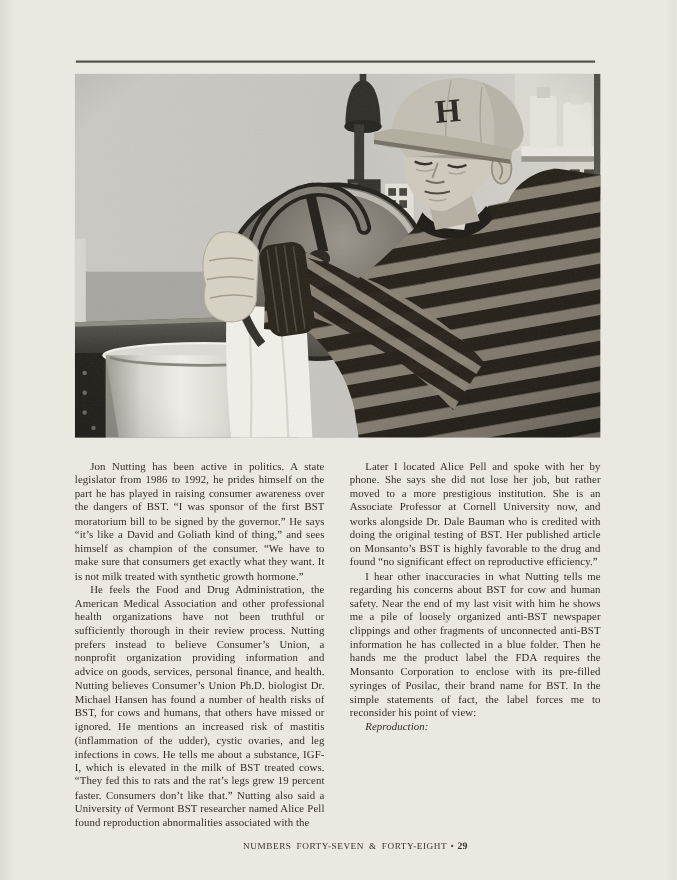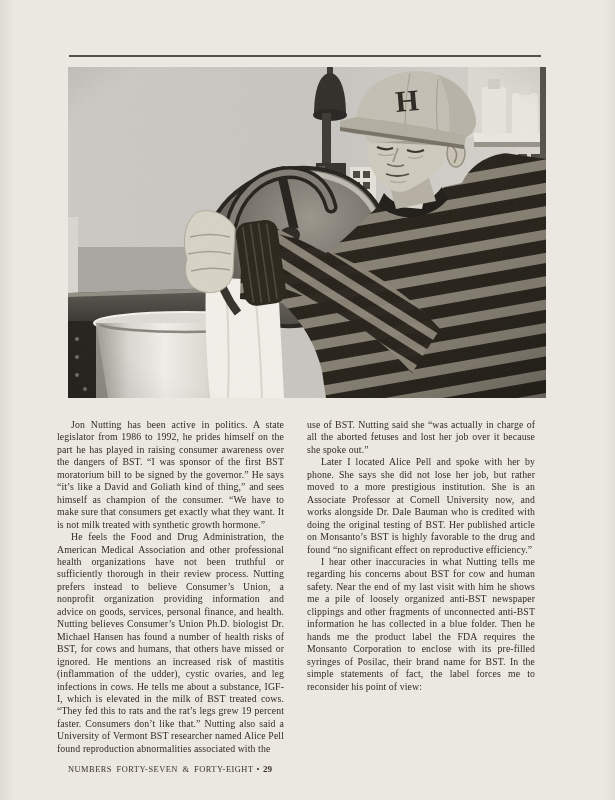--- a/index.html
+++ b/index.html
@@ -21,37 +21,37 @@
   .top-rule{
     position:absolute;left:69px;top:55px;width:472px;height:2px;
     background:#55514a;
   }
   .photo{
     position:absolute;left:68px;top:67px;width:478px;height:331px;
     background:#cfcdc8;overflow:hidden;
   }
   .photo svg{display:block;width:100%;height:100%;}
   .columns{
-    position:absolute;left:57px;top:419px;width:478px;
+    position:absolute;left:68px;top:419px;width:478px;
     display:flex;gap:23px;
     color:#312b23;
   }
   .col{width:227px;}
   .col.right{width:228px;}
   .col p{
     margin:0;
     font-size:9.8px;line-height:12.45px;
     text-align:justify;
     letter-spacing:.1px;
   }
   .col p.indent{text-indent:14px;}
   .col p.italic{font-style:italic;}
   .footer{
-    position:absolute;left:68px;top:764px;width:478px;
-    text-align:left;color:#3a342b;
+    position:absolute;left:84px;top:764px;width:478px;
+    text-align:center;color:#3a342b;
     font-size:8.4px;letter-spacing:.5px;word-spacing:2px;
     font-weight:500;
   }
   .footer .pageno{font-weight:bold;font-size:9px;letter-spacing:0;}
   .footer .bullet{margin:0 3px;}
 </style>
 </head>
 <body>
 
 <div class="top-rule"></div>
@@ -231,21 +231,21 @@
     <rect width="478" height="331" fill="url(#vignG)"></rect>
   </svg>
 </div>
 
 <div class="columns">
   <div class="col left">
     <p class="indent">Jon Nutting has been active in politics. A state legislator from 1986 to 1992, he prides himself on the part he has played in raising consumer awareness over the dangers of BST. “I was sponsor of the first BST moratorium bill to be signed by the governor.” He says “it’s like a David and Goliath kind of thing,” and sees himself as champion of the consumer. “We have to make sure that consumers get exactly what they want. It is not milk treated with synthetic growth hormone.”</p>
     <p class="indent">He feels the Food and Drug Administration, the American Medical Association and other professional health organizations have not been truthful or sufficiently thorough in their review process. Nutting prefers instead to believe Consumer’s Union, a nonprofit organization providing information and advice on goods, services, personal finance, and health. Nutting believes Consumer’s Union Ph.D. biologist Dr. Michael Hansen has found a number of health risks of BST, for cows and humans, that others have missed or ignored. He mentions an increased risk of mastitis (inflammation of the udder), cystic ovaries, and leg infections in cows. He tells me about a substance, IGF-I, which is elevated in the milk of BST treated cows. “They fed this to rats and the rat’s legs grew 19 percent faster. Consumers don’t like that.” Nutting also said a University of Vermont BST researcher named Alice Pell found reproduction abnormalities associated with the</p>
   </div>
   <div class="col right">
-    <p>use of BST. Nutting said she “was actually in charge of all the aborted fetuses and lost her job over it because she spoke out.”</p>
     <p class="indent">Later I located Alice Pell and spoke with her by phone. She says she did not lose her job, but rather moved to a more prestigious institution. She is an Associate Professor at Cornell University now, and works alongside Dr. Dale Bauman who is credited with doing the original testing of BST. Her published article on Monsanto’s BST is highly favorable to the drug and found “no significant effect on reproductive efficiency.”</p>
     <p class="indent">I hear other inaccuracies in what Nutting tells me regarding his concerns about BST for cow and human safety. Near the end of my last visit with him he shows me a pile of loosely organized anti-BST newspaper clippings and other fragments of unconnected anti-BST information he has collected in a blue folder. Then he hands me the product label the FDA requires the Monsanto Corporation to enclose with its pre-filled syringes of Posilac, their brand name for BST. In the simple statements of fact, the label forces me to reconsider his point of view:</p>
+    <p class="indent italic">Reproduction:</p>
   </div>
 </div>
 
 <div class="footer">
   <span>NUMBERS FORTY-SEVEN &amp; FORTY-EIGHT</span><span class="bullet">•</span><span class="pageno">29</span>
 </div>
 
 </body></html>

